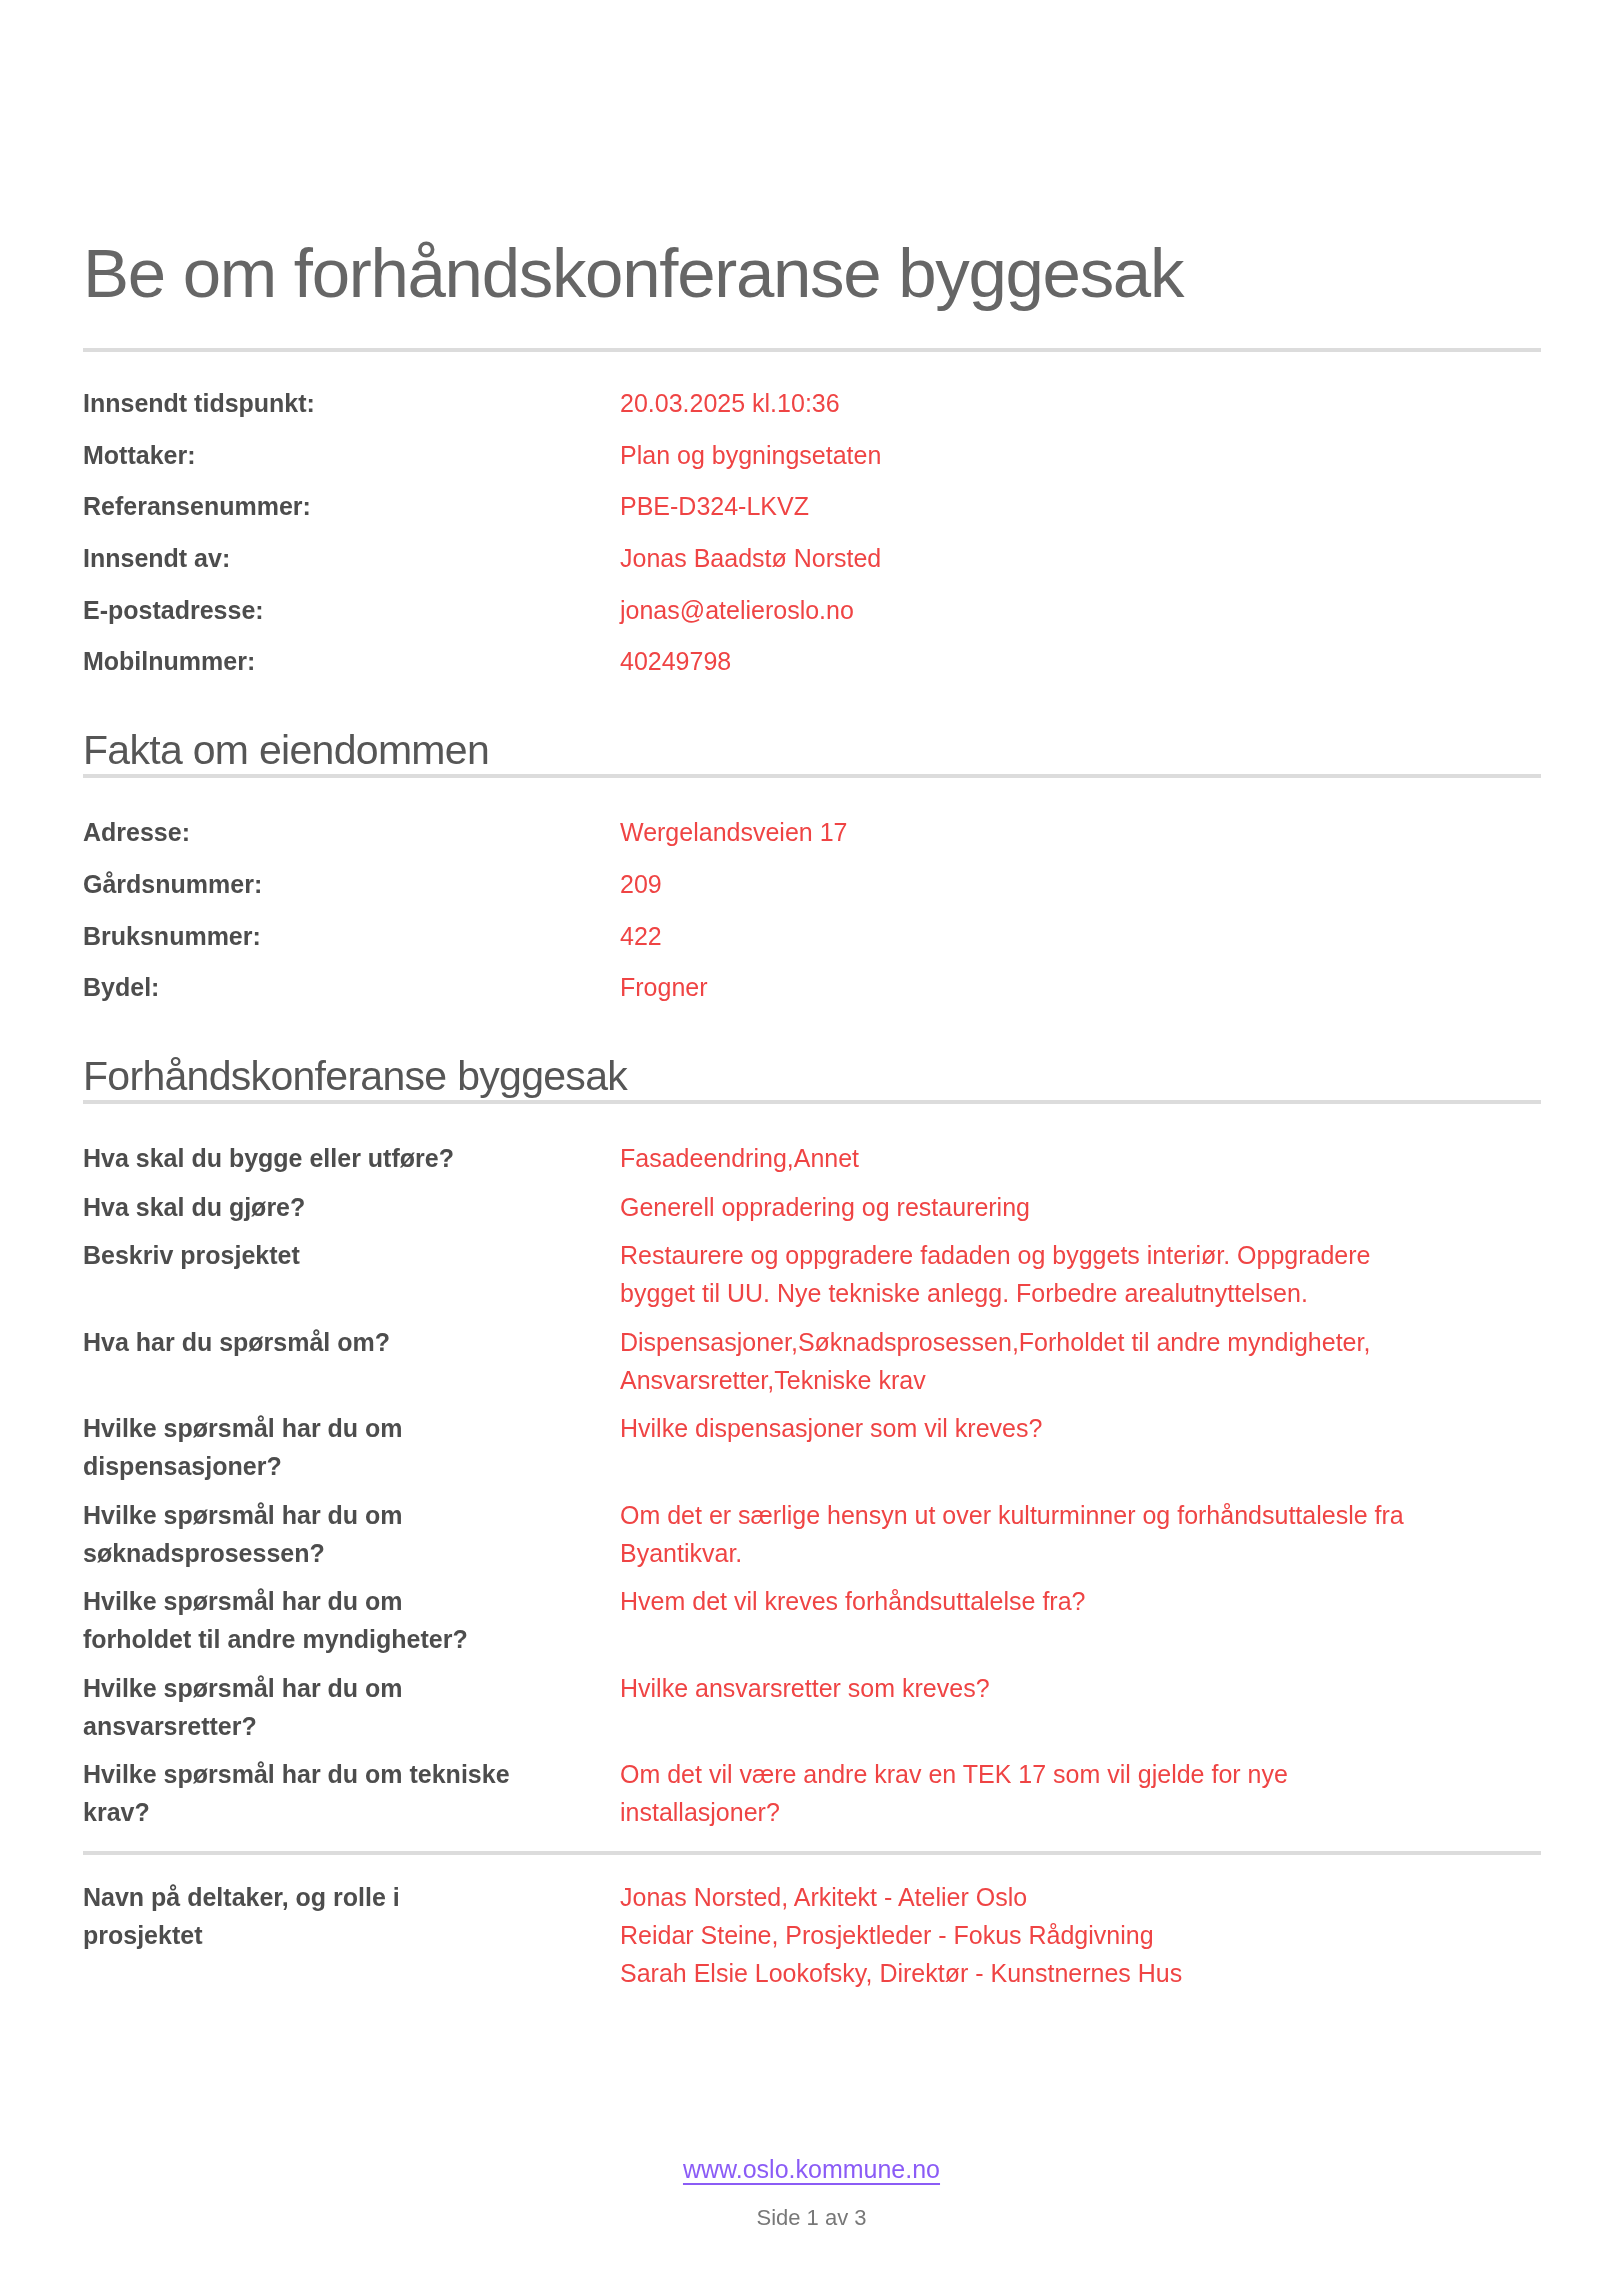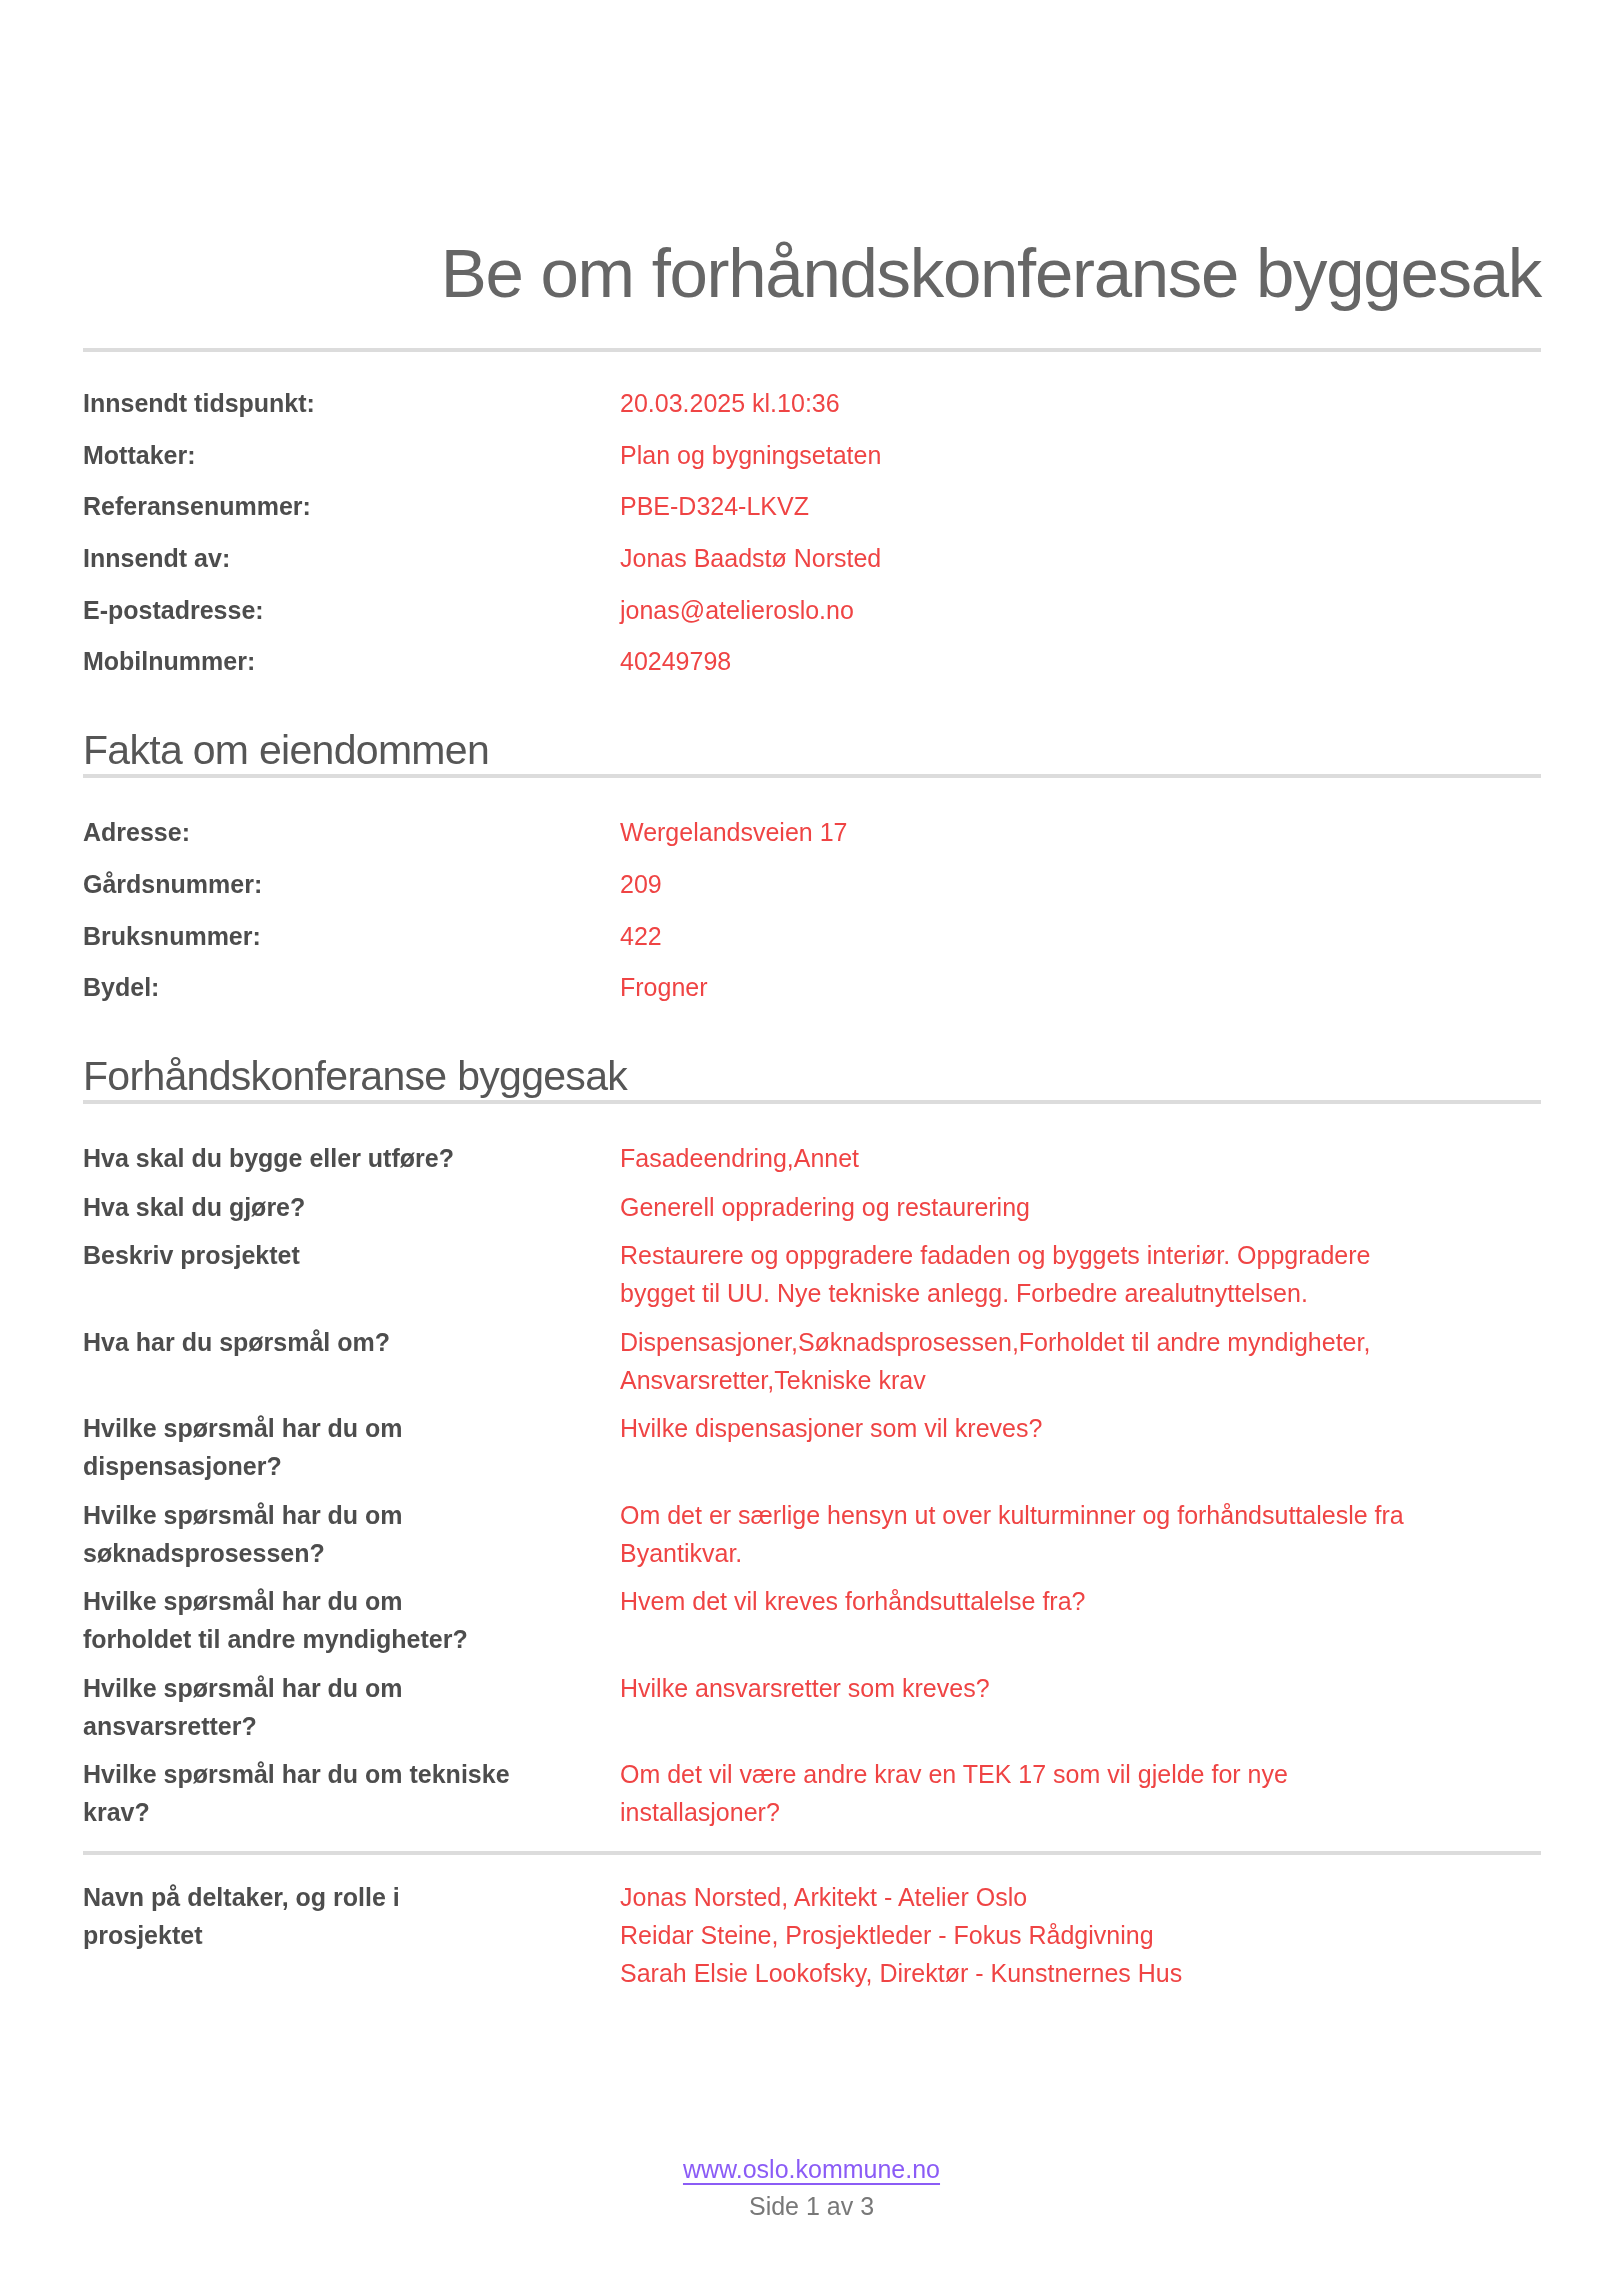--- a/index.html
+++ b/index.html
@@ -8,21 +8,21 @@
     width:1623px;height:2295px;
     background:#ffffff;
     font-family:"Liberation Sans",sans-serif;
     box-sizing:border-box;
     padding:230px 82px 0 83px;
     overflow:hidden;
   }
   h1.doc-title{
     margin:0;
     font-size:69px;font-weight:400;color:#666666;
-    text-align:right;line-height:88px;letter-spacing:-1.3px;
+    text-align:left;line-height:88px;letter-spacing:-1.3px;
   }
   .hr{height:3.9px;background:#dcdcdc;}
   .hr.after-title{margin-top:30px;}
   .hr.after-heading{margin-top:0;}
   .hr.mid{margin-top:19.6px;margin-bottom:23.6px;}
   h2.section-heading{
     margin:47px 0 0 0;
     font-size:41px;font-weight:400;color:#565656;
     line-height:47px;letter-spacing:-0.7px;
   }
@@ -42,21 +42,21 @@
   }
   .footer{
     position:absolute;left:0;right:0;top:2154px;
     text-align:center;
   }
   .footer a.site-link{
     color:#8b5cf6;font-size:25px;line-height:31px;
     text-decoration:underline;text-decoration-thickness:2px;text-underline-offset:4.6px;
   }
   .footer .pageno{
-    color:#787878;font-size:25px;line-height:31px;margin-top:6px;
+    color:#787878;font-size:22px;line-height:31px;margin-top:17px;
   }
 </style>
 </head>
 <body>
 
 <div class="page">
 
   <h1 class="doc-title">Be om forhåndskonferanse byggesak</h1>
   <div class="hr after-title"></div>
 

